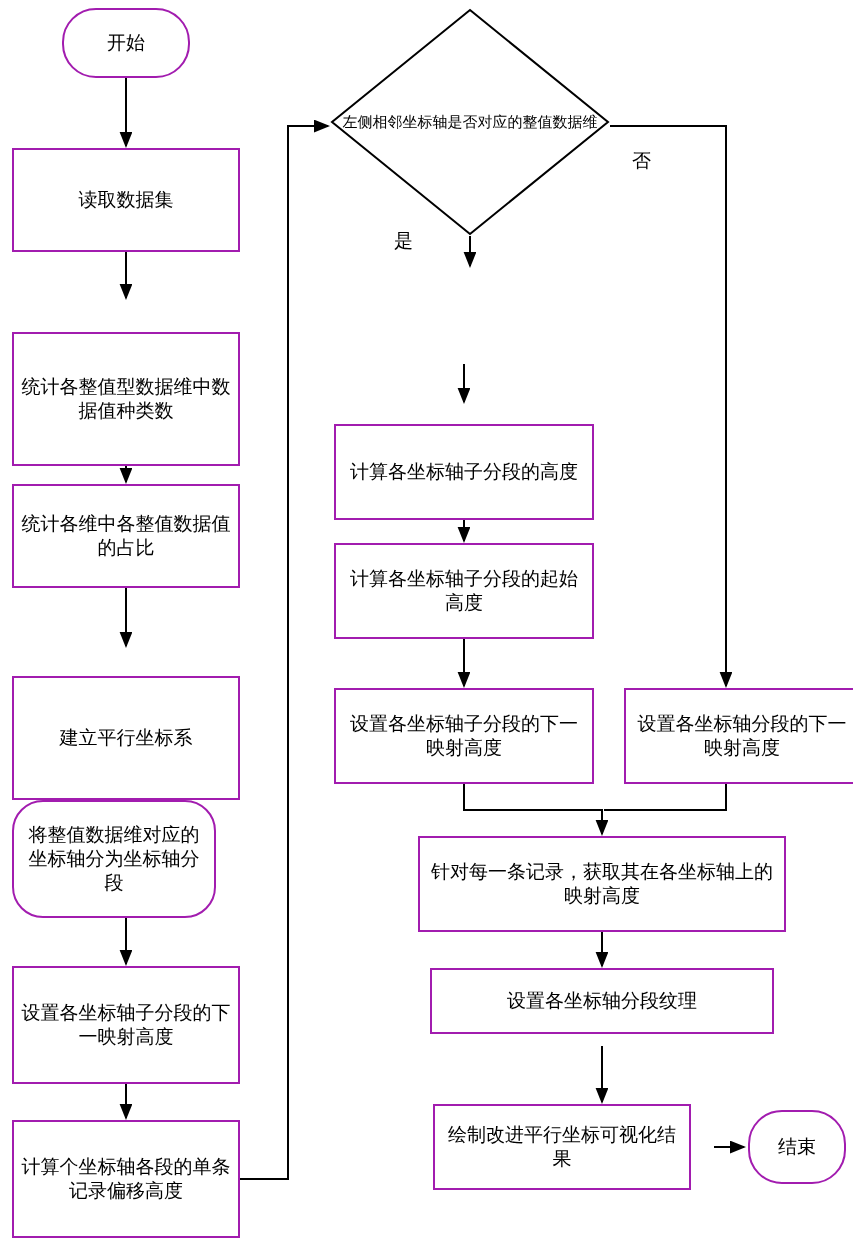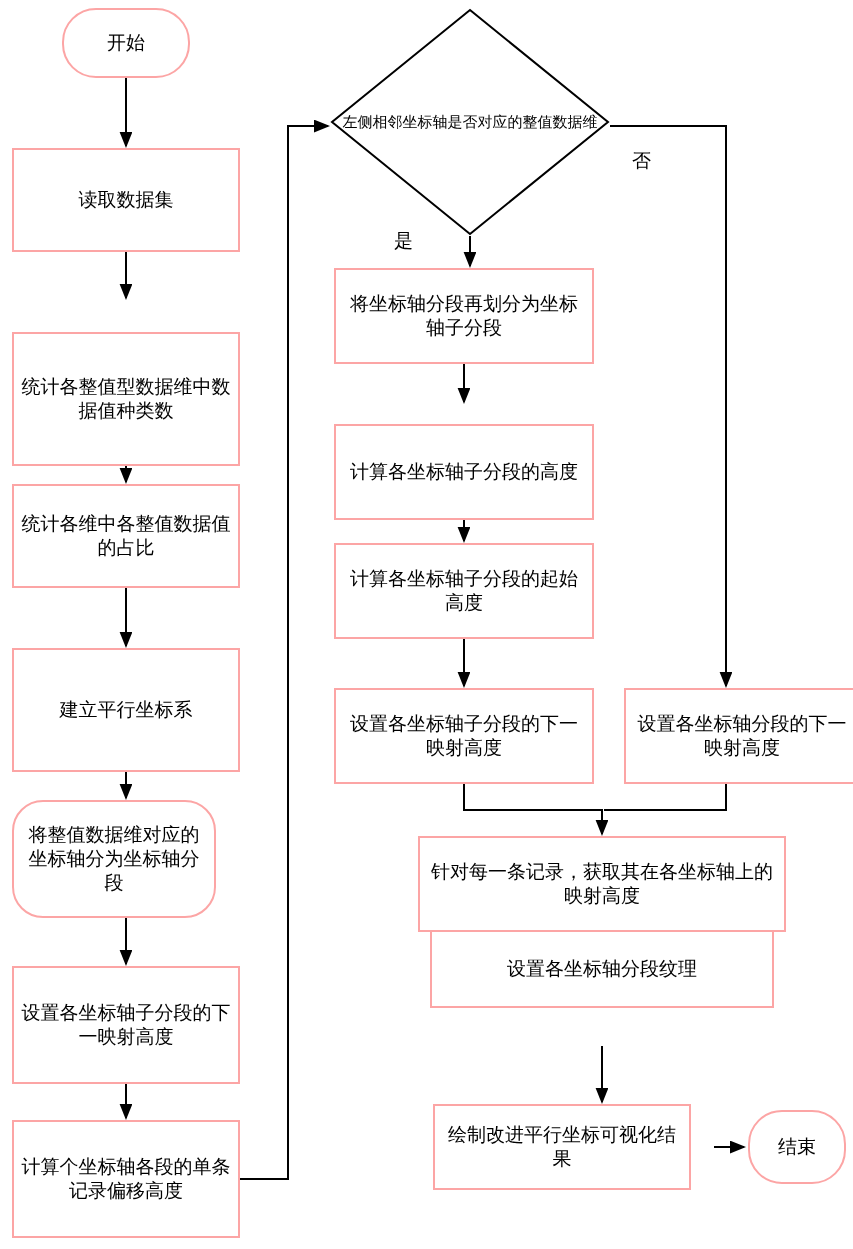--- a/index.html
+++ b/index.html
@@ -22,21 +22,21 @@
     position: absolute;
     left: 0;
     top: 0;
     width: 853px;
     height: 1249px;
     pointer-events: none;
   }
   .node {
     position: absolute;
     box-sizing: border-box;
-    border: 2px solid #fca5a5;
+    border: 2px solid #a21caf;
     background: #ffffff;
     display: flex;
     align-items: center;
     justify-content: center;
     text-align: center;
     line-height: 1.28;
     font-size: 19px;
     padding: 2px 6px;
   }
   .node.rounded {
@@ -121,21 +121,21 @@
   </div>
 
   <div class="node" style="left:12px; top:300px; width:228px; height:134px;margin-top:32px;">
     <span>统计各整值型数据维中数据值种类数</span>
   </div>
 
   <div class="node" style="left:12px; top:484px; width:228px; height:104px;">
     <span>统计各维中各整值数据值的占比</span>
   </div>
 
-  <div class="node" style="left:12px; top:648px; width:228px; height:124px;">
+  <div class="node" style="left:12px; top:676px; width:228px; height:124px;">
     <span>建立平行坐标系</span>
   </div>
 
   <div class="node" style="left:12px; top:800px; width:204px; height:118px;border-radius:31px;">
     <span>将整值数据维对应的坐标轴分为坐标轴分段</span>
   </div>
 
   <div class="node" style="left:12px; top:966px; width:228px; height:118px;">
     <span>设置各坐标轴子分段的下一映射高度</span>
   </div>
@@ -144,23 +144,20 @@
     <span>计算个坐标轴各段的单条记录偏移高度</span>
   </div>
 
   <div class="diamond-wrap" style="left:330px; top:8px; width:280px; height:228px;">
     <svg class="diamond-shape" width="280" height="228" viewBox="0 0 280 228">
       <polygon points="140,2 278,114 140,226 2,114" fill="#ffffff" stroke="#000000" stroke-width="2"></polygon>
     </svg>
     <div class="diamond-label">左侧相邻坐标轴是否对应的整值数据维</div>
   </div>
 
-  <div class="node" style="left:334px; top:268px; width:260px; height:96px;">
-    <span>将坐标轴分段再划分为坐标轴子分段</span>
-  </div>
 
   <div class="node" style="left:334px; top:404px; width:260px; height:96px;margin-top:20px;">
     <span>计算各坐标轴子分段的高度</span>
   </div>
 
   <div class="node" style="left:334px; top:543px; width:260px; height:96px;">
     <span>计算各坐标轴子分段的起始高度</span>
   </div>
 
   <div class="node" style="left:334px; top:688px; width:260px; height:96px;">
@@ -168,21 +165,21 @@
   </div>
 
   <div class="node" style="left:624px; top:688px; width:236px; height:96px;">
     <span>设置各坐标轴分段的下一映射高度</span>
   </div>
 
   <div class="node" style="left:418px; top:836px; width:368px; height:96px;">
     <span>针对每一条记录，获取其在各坐标轴上的映射高度</span>
   </div>
 
-  <div class="node" style="left:430px; top:930px; width:344px; height:78px;">
+  <div class="node" style="left:430px; top:968px; width:344px; height:66px;">
     <span>设置各坐标轴分段纹理</span>
   </div>
 
   <div class="node" style="left:433px; top:1104px; width:258px; height:86px;">
     <span>绘制改进平行坐标可视化结果</span>
   </div>
 
   <div class="node rounded" style="left:748px; top:1110px; width:98px; height:74px;">
     <span>结束</span>
   </div>

